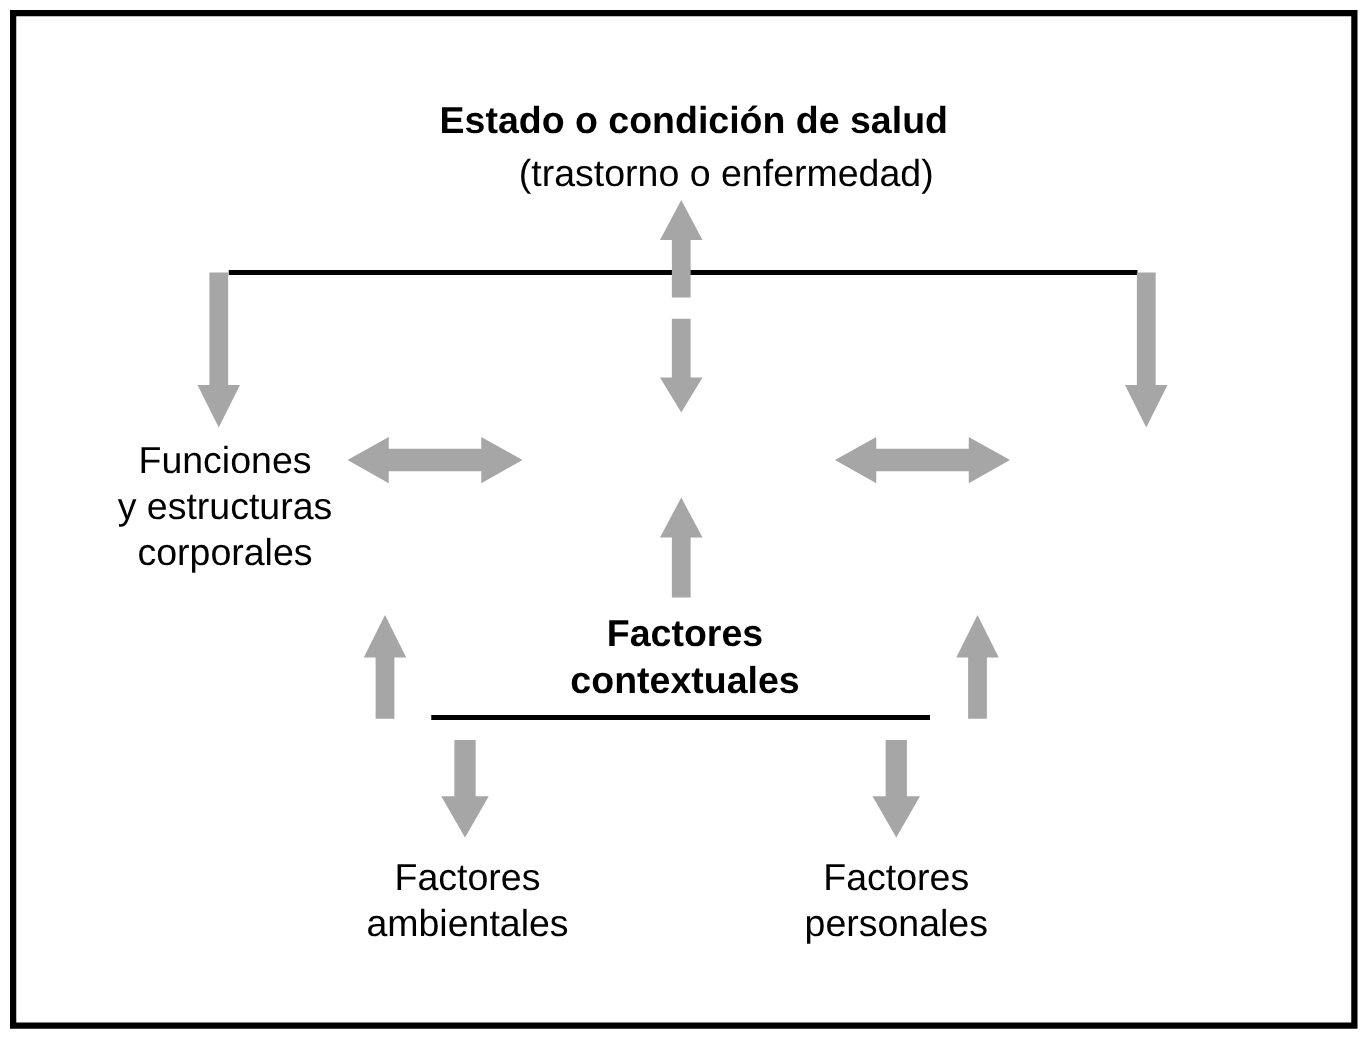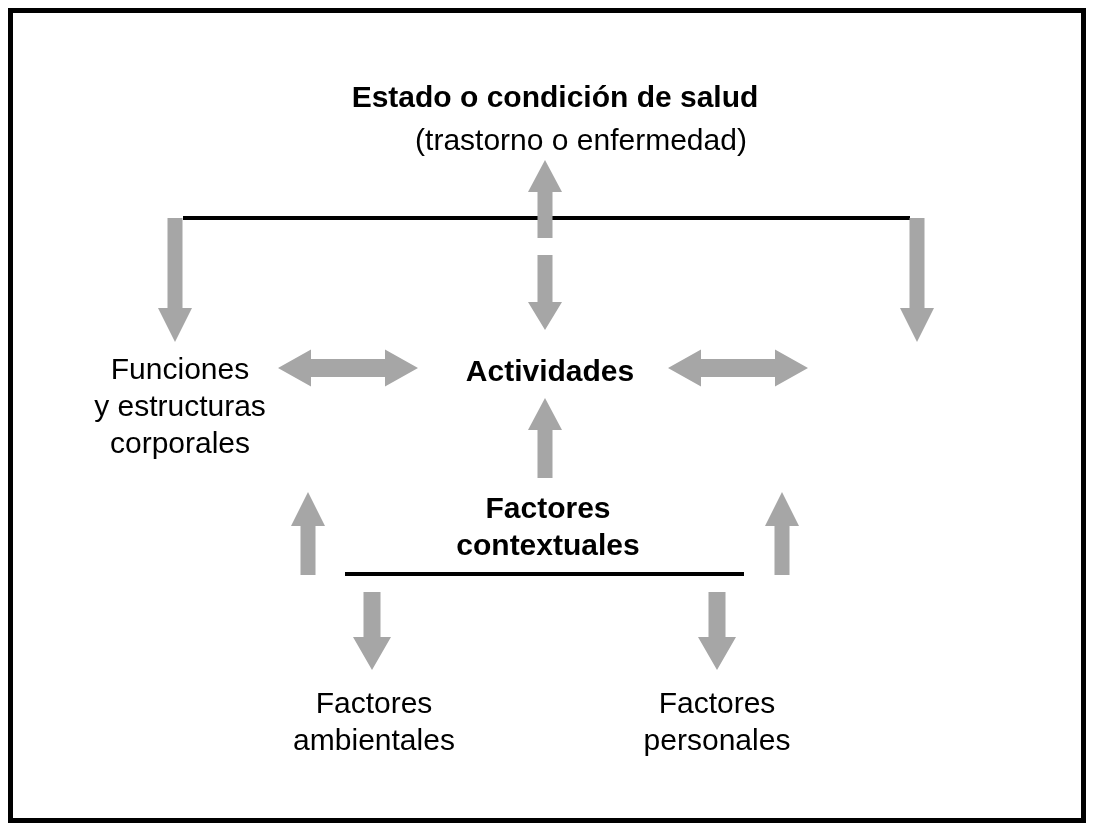--- a/index.html
+++ b/index.html
@@ -75,21 +75,20 @@
   </svg>
 
   <div class="label bold" style="left:555px; top:78px;">Estado o condición de salud</div>
 
   <div class="label" style="left:553px; top:121px;margin-left:28px;">(trastorno o enfermedad)</div>
 
   <div class="label" style="left:180px; top:350px;">Funciones
 y estructuras
 corporales</div>
 
-  <div class="label bold" style="left:550px; top:352px;">Actividades</div>
 
 
   <div class="label bold" style="left:548px; top:489px;">Factores
 contextuales</div>
 
   <div class="label" style="left:374px; top:684px;">Factores
 ambientales</div>
 
   <div class="label" style="left:717px; top:684px;">Factores
 personales</div>

